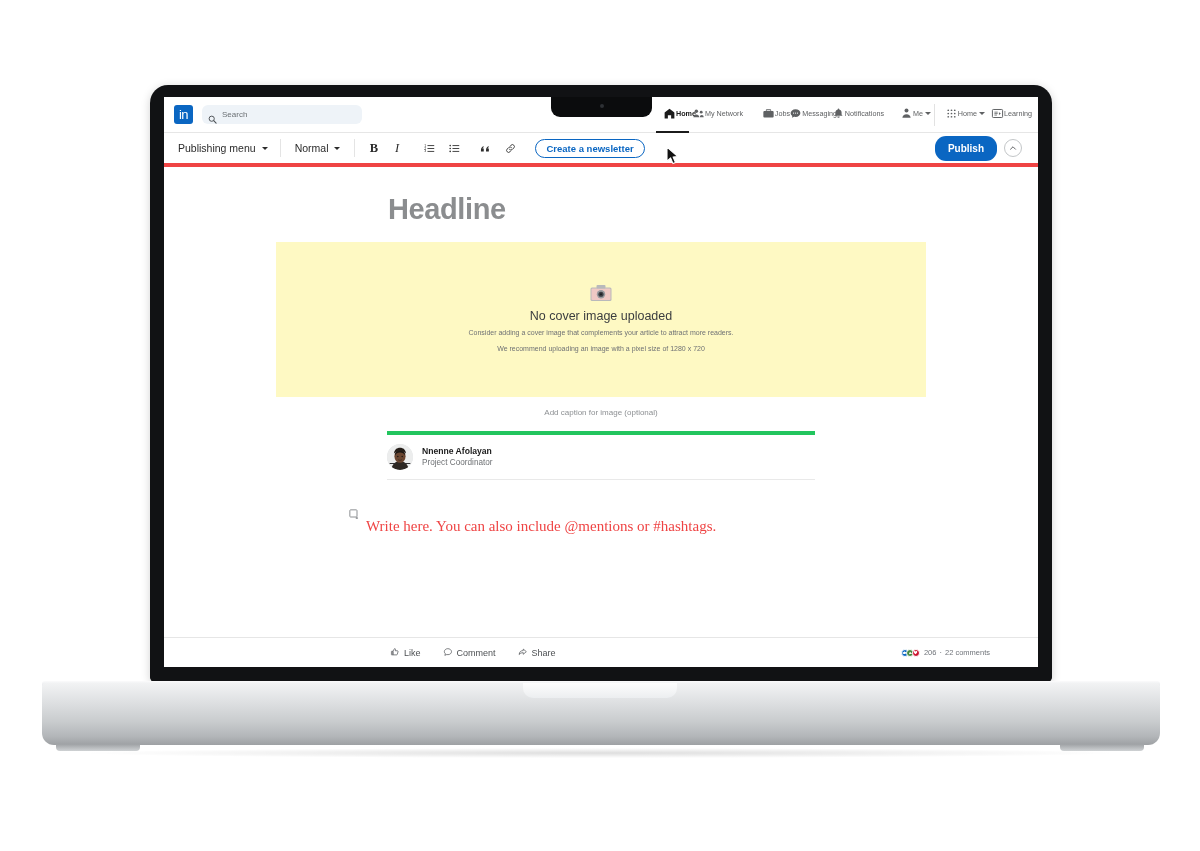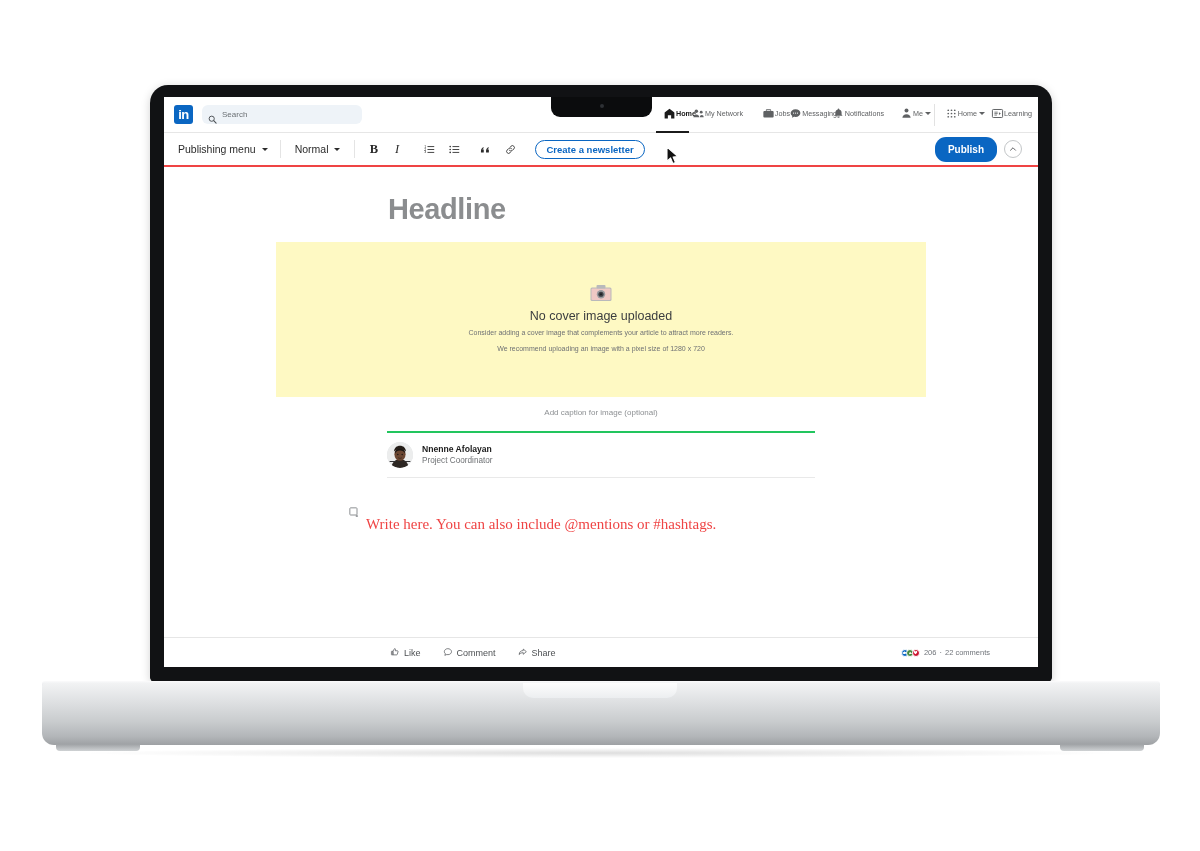--- a/index.html
+++ b/index.html
@@ -108,21 +108,21 @@
     border-bottom: 1px solid #e6e6e6;
     display: flex; align-items: center;
     padding: 0 6px 0 10px;
     position: relative;
     flex: 0 0 auto;
     background: #fff;
   }
   #li-logo {
     width: 19px; height: 19px; border-radius: 3px;
     background: #0a66c2; color: #fff;
-    font-weight: bold; font-size: 13px;
+    font-weight: normal; font-size: 13px;
     display: flex; align-items: center; justify-content: center;
     letter-spacing: -0.5px; line-height: 1;
     flex: 0 0 auto;
   }
   #search-box {
     margin-left: 9px;
     width: 160px; height: 19px;
     background: #eef3f8;
     border-radius: 6px;
     display: flex; align-items: center;
@@ -155,21 +155,21 @@
     height: 1.5px; background:#1b1b1b;
   }
   .nav-sep { width:1px; height:22px; background:#e2e2e2; align-self:center; margin:0 3px; }
   .caret { display:inline-block; width:0;height:0;
     border-left:3px solid transparent;border-right:3px solid transparent;
     border-top:3.5px solid currentColor; margin-left:2px; vertical-align:middle; }
 
   
   #editor-toolbar {
     height: 34px;
-    border-bottom: 2px solid #ef4444;
+    border-bottom: 4px solid #ef4444;
     display:flex; align-items:center;
     padding: 0 16px 0 14px;
     gap: 0;
     flex: 0 0 auto;
     background:#fff;
     position: relative;
   }
   #publishing-menu-button {
     display:flex; align-items:center; gap:4px;
     font-size: 10.5px; color:#2b2b2b; padding-right: 12px;
@@ -224,21 +224,21 @@
     gap: 4px;
   }
   #camera-icon { width: 22px; height: 18px; margin-bottom: 3px; }
   #cover-empty-title { font-size: 12.5px; color:#3b3d3f; }
   .cover-empty-hint { font-size: 7px; color:#6e7174; line-height: 12px; }
 
   #caption-input { width:650px; margin: 11px auto 0; text-align:center; font-size: 8px; color:#8d9093; }
 
   #author-card {
     width: 428px; margin: 14px auto 0;
-    border-top: 2px solid #22c55e;
+    border-top: 4px solid #22c55e;
     border-bottom: 1px solid #e9e9e9;
     padding: 9px 0 9px 0;
     display:flex; align-items:center; gap:9px;
   }
   #author-avatar {
     width: 26px; height:26px; border-radius:50%;
     overflow:hidden; flex:0 0 auto;
     background:#e6e7e8;
   }
   #author-name { font-size: 8.6px; font-weight:700; color:#1b1b1b; line-height:12px; }

